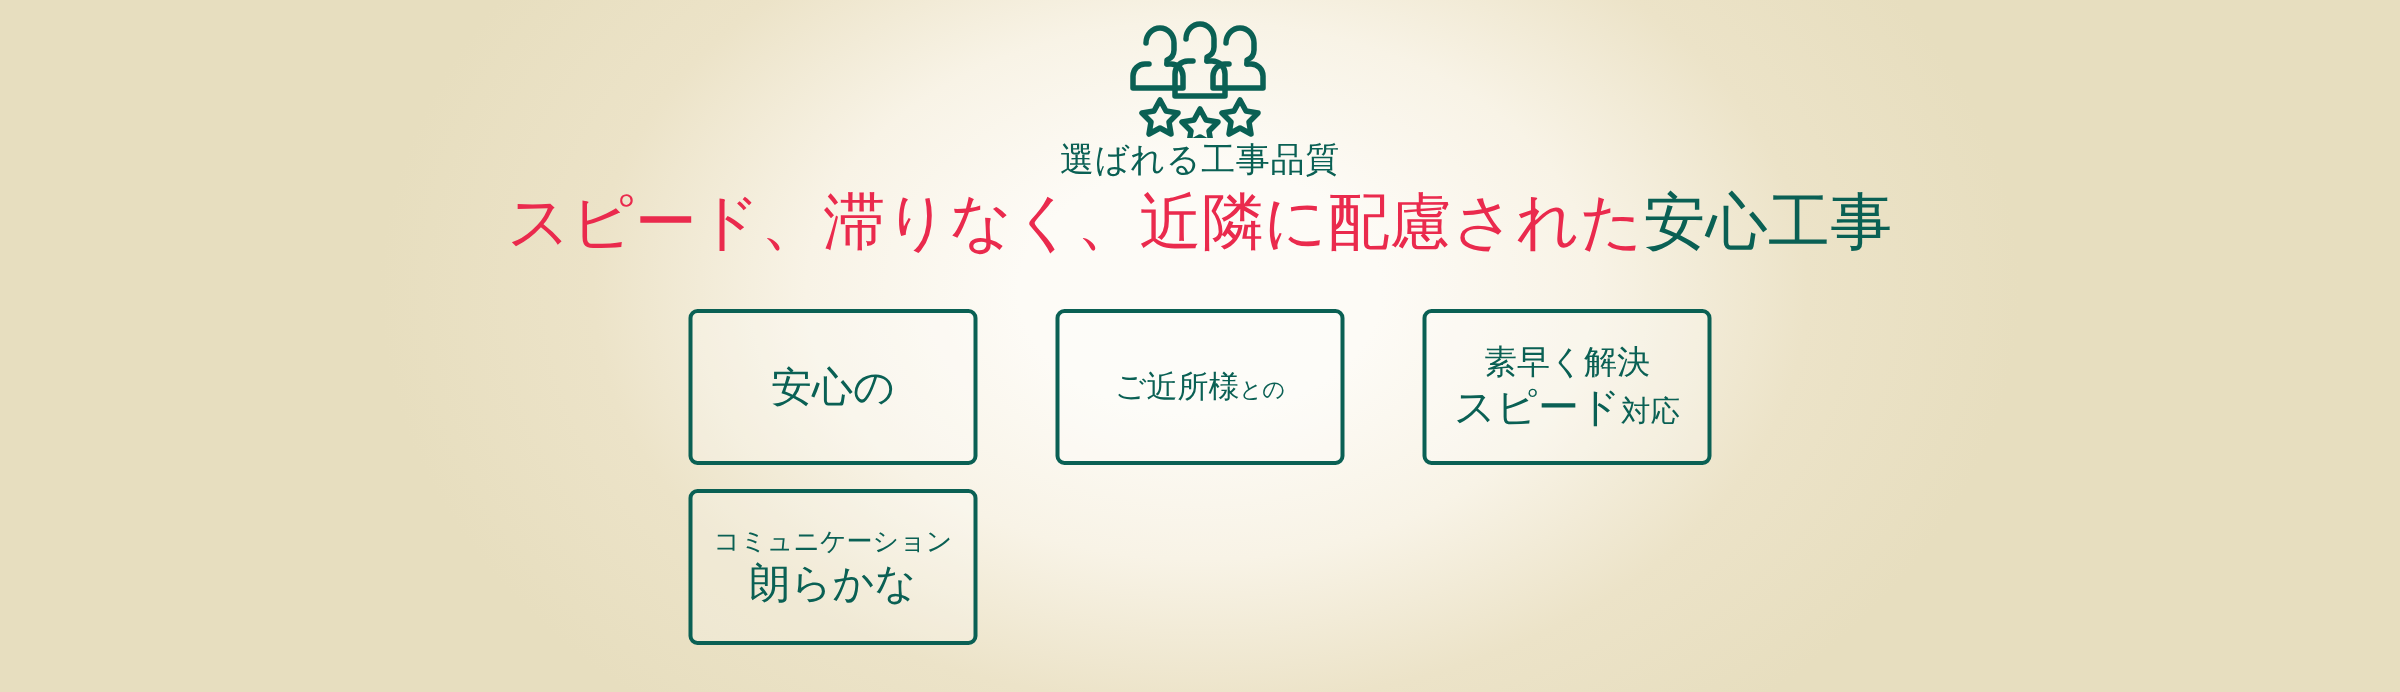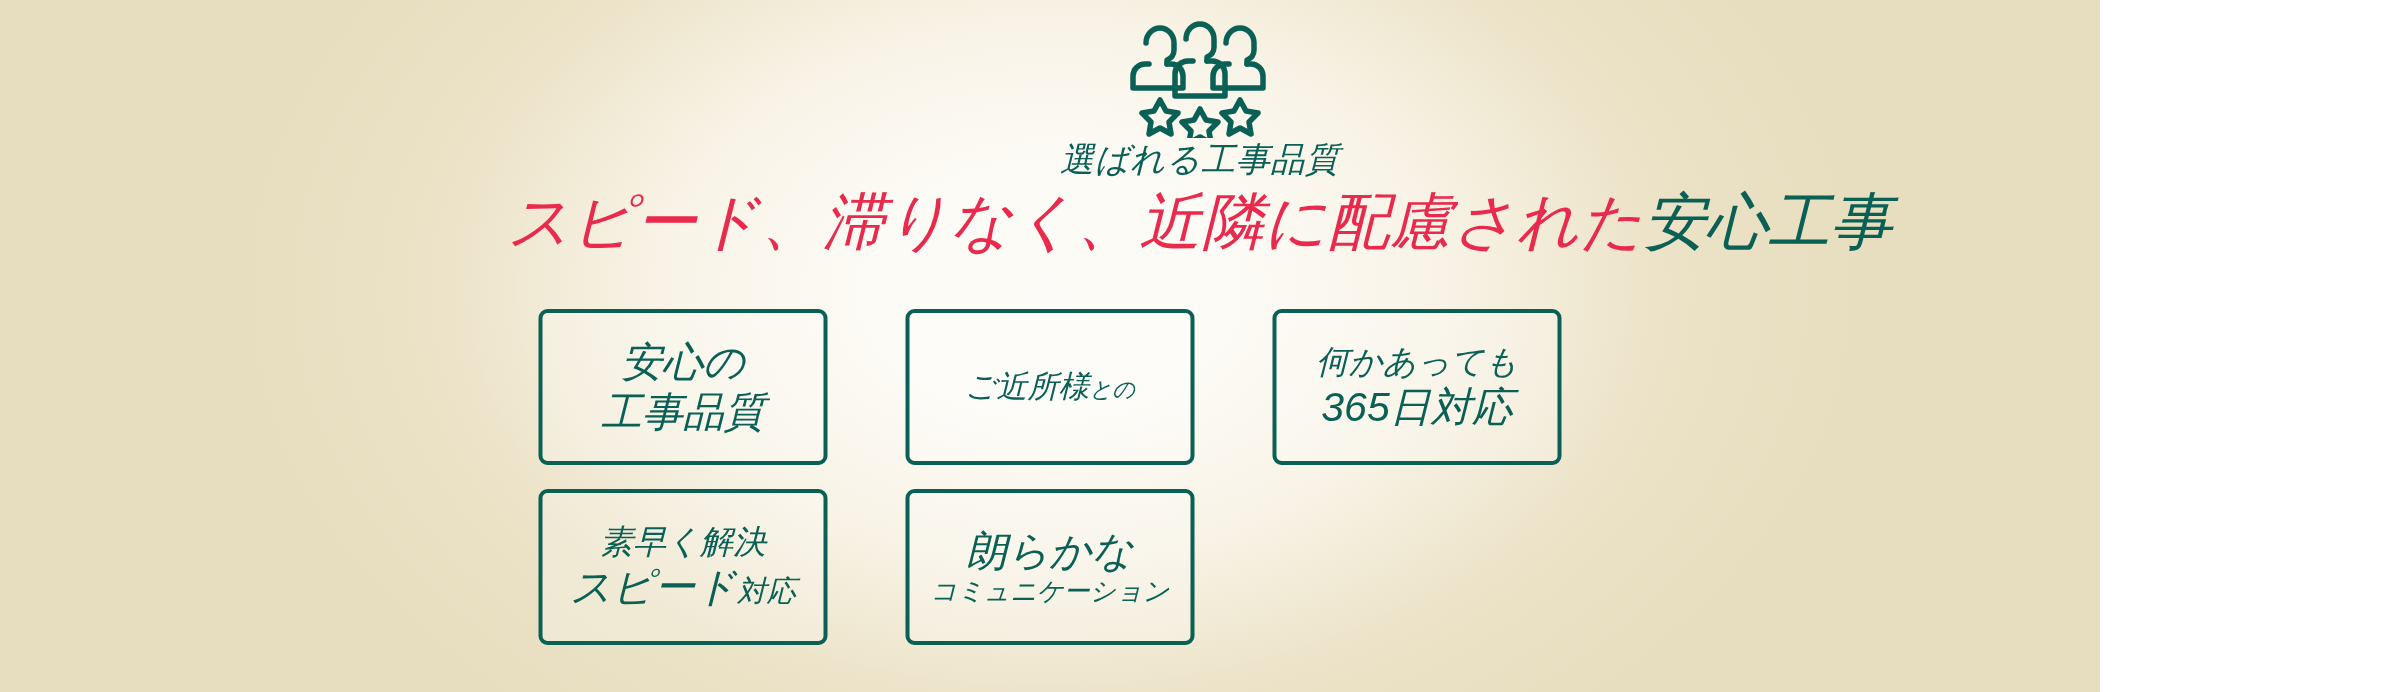--- a/index.html
+++ b/index.html
@@ -8,31 +8,30 @@
   }
   body {
     width: 2400px;
     height: 692px;
     overflow: hidden;
     font-family: "Liberation Sans", "DejaVu Sans", sans-serif;
   }
 
   #banner {
     position: relative;
-    width: 2100px;
+    width: 2400px;
     height: 692px;
     background:
       radial-gradient(ellipse 820px 560px at 50% 42%,
         #fdfbf7 0%,
         #fdfbf6 22%,
         #f8f3e6 48%,
         #ece3c8 74%,
         #e7debf 100%);
     overflow: hidden;
-    font-style: italic;
   }
 
   
   .header-block {
     position: absolute;
     top: 0;
     left: 0;
     width: 2400px;
     display: flex;
     flex-direction: column;
@@ -144,38 +143,33 @@
     <div class="headline">
       <span class="h-red">スピード、滞りなく、近隣に配慮された</span><span class="h-teal">安心工事</span>
     </div>
 
   </div>
 
   <div class="card-grid">
 
     <div class="card">
       <div class="card-line sz-lg">安心の</div>
-      <div class="card-line sz-lg">工事品質</div>
     </div>
 
 
     <div class="card">
       <div class="card-line sz-md"><span>ご近所様</span><span class="sub-sm">との</span></div>
     </div>
 
-    <div class="card">
-      <div class="card-line sz-sm">何かあっても</div>
-      <div class="card-line sz-lg">365日対応</div>
-    </div>
 
     <div class="card">
       <div class="card-line sz-sm">素早く解決</div>
       <div class="card-line sz-lg"><span>スピード</span><span class="sub-sm">対応</span></div>
     </div>
 
     <div class="card">
+      <div class="card-line sz-xs">コミュニケーション</div>
       <div class="card-line sz-lg">朗らかな</div>
-      <div class="card-line sz-xs">コミュニケーション</div>
     </div>
 
   </div>
 
 </div>
 
 </body></html>

